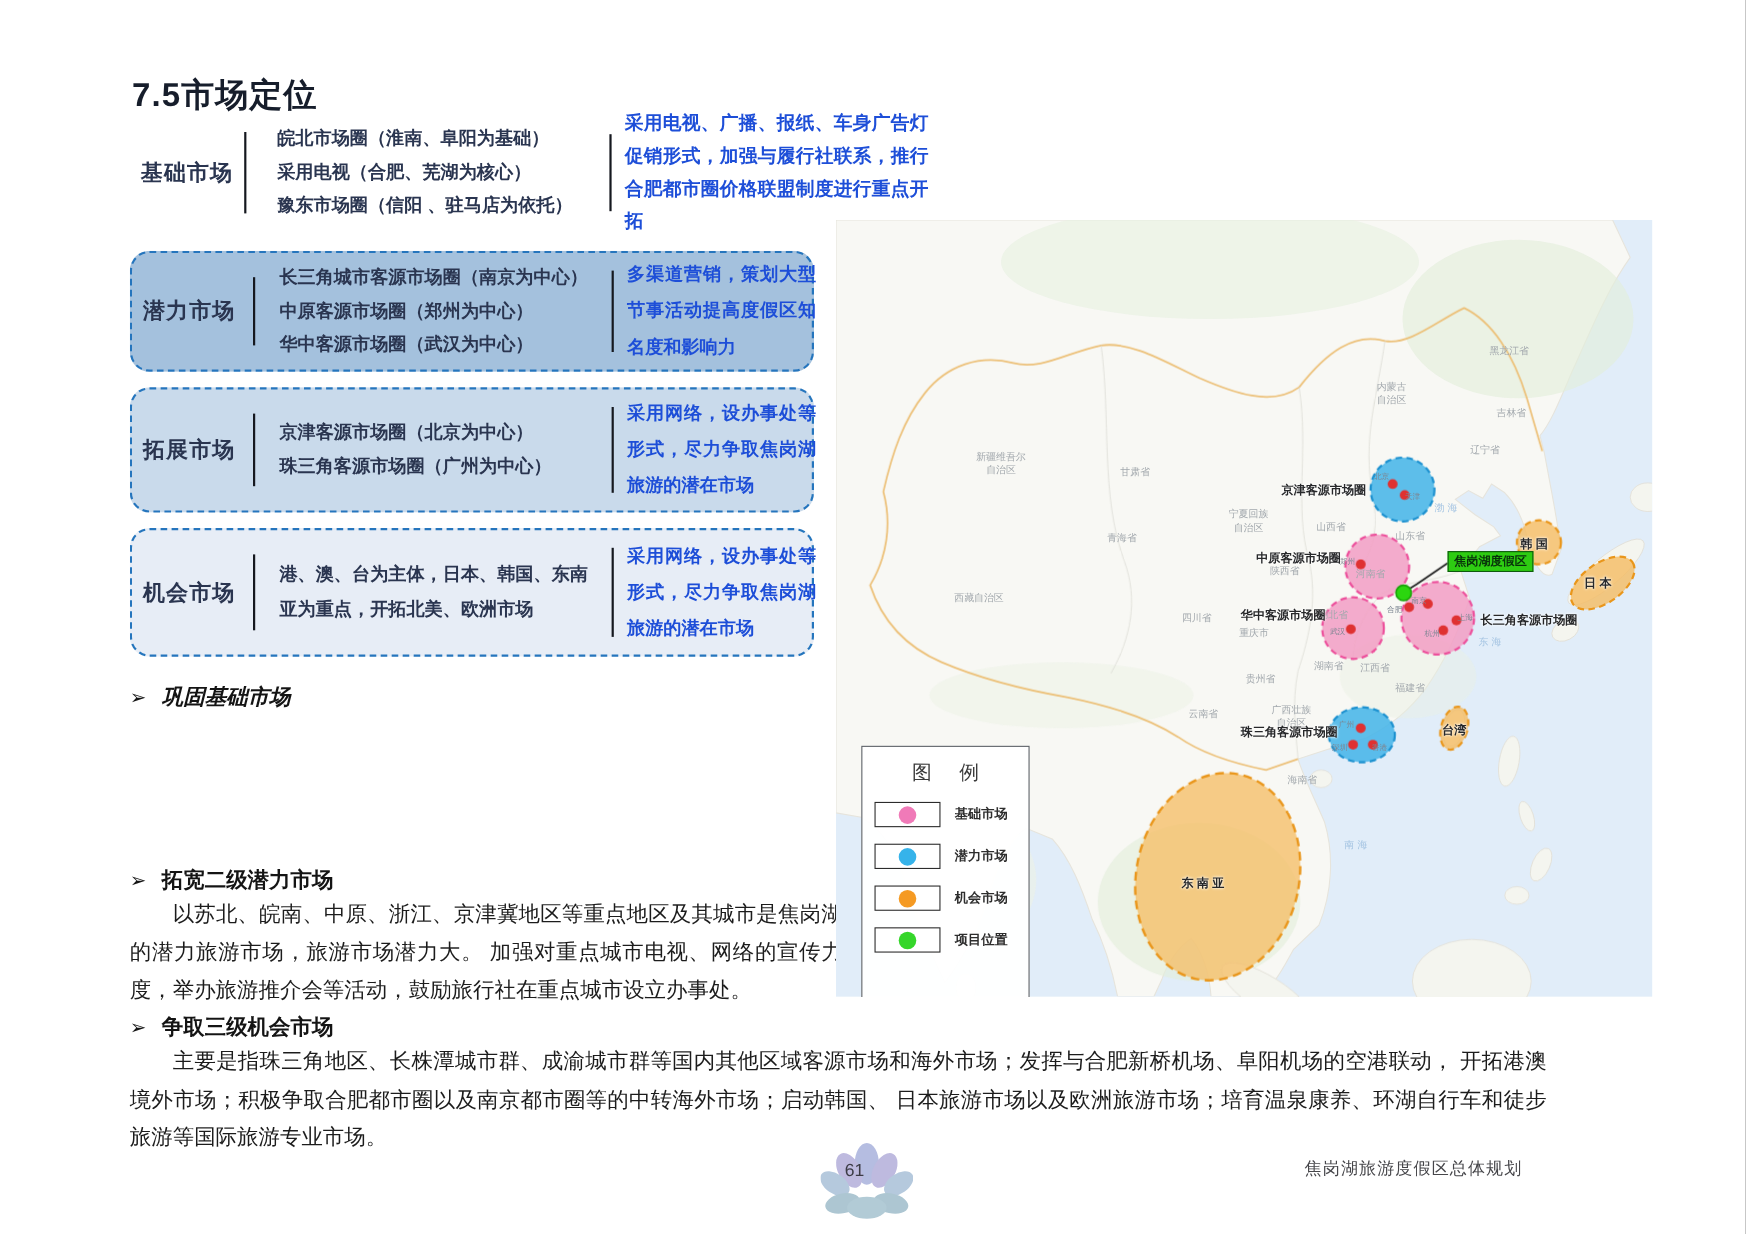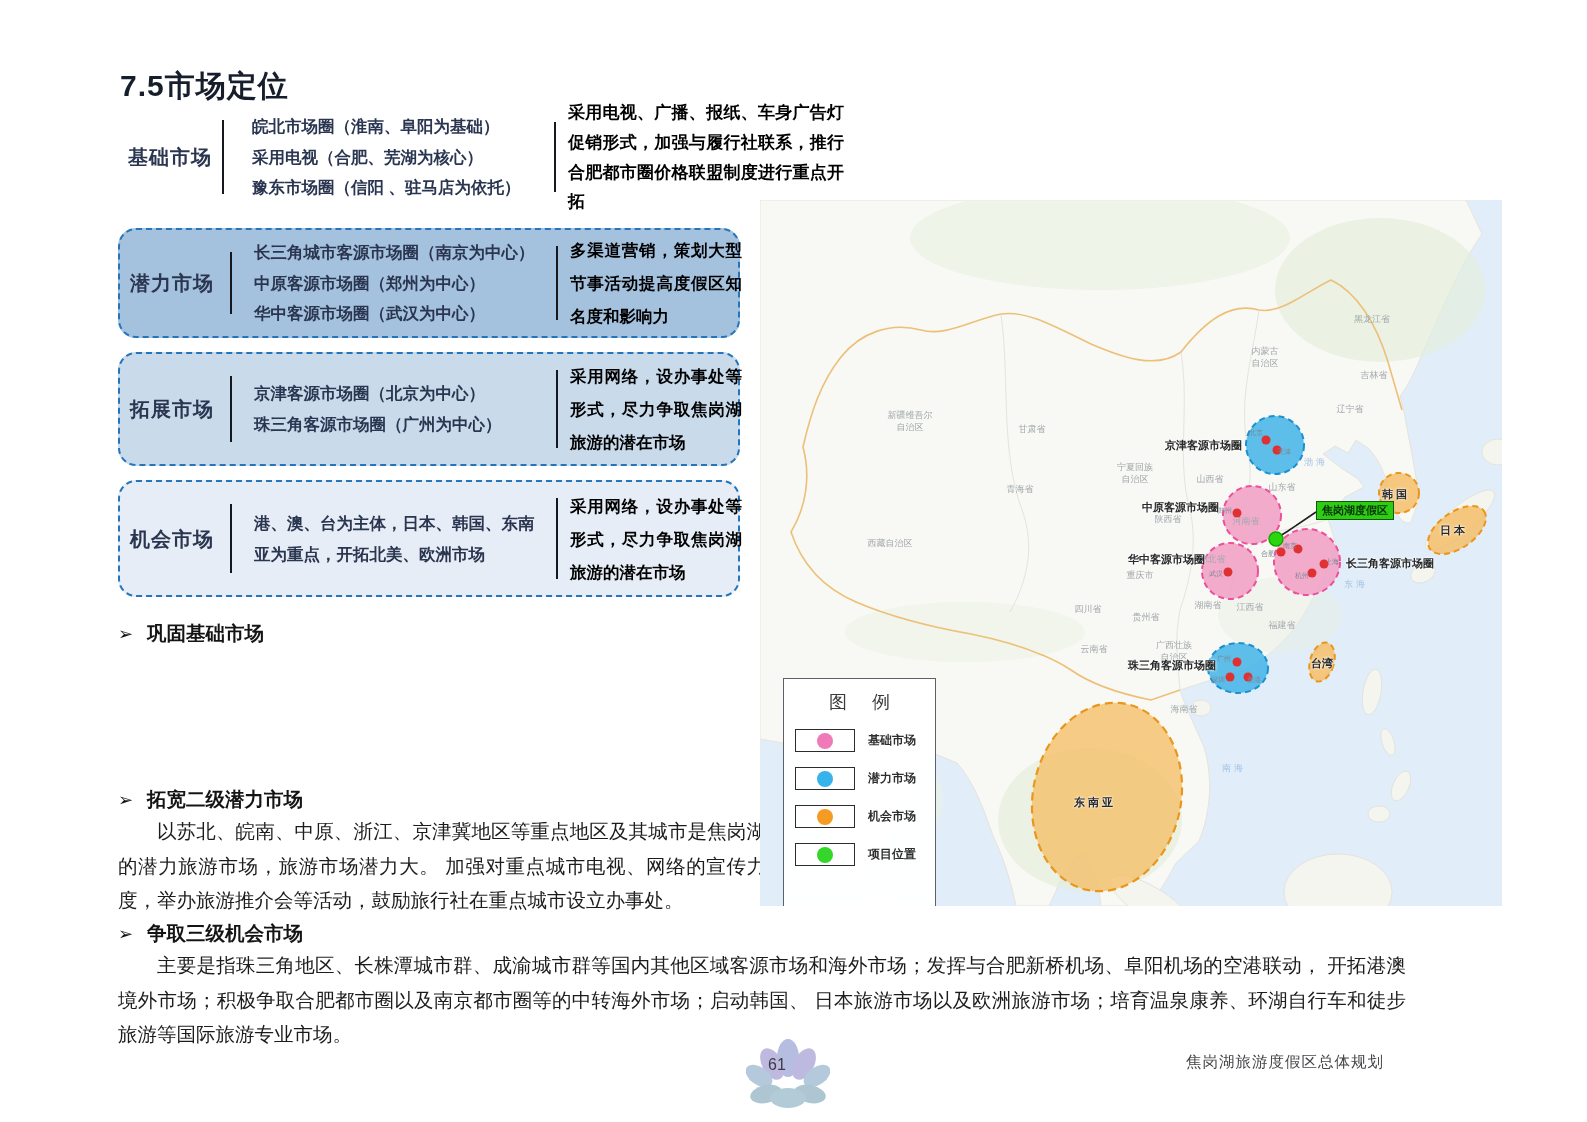--- a/index.html
+++ b/index.html
@@ -21,21 +21,21 @@
     position:absolute; left:10px; top:50%; transform:translateY(-50%);
     width:94px; font-size:20px; font-weight:bold; color:#2a3550; letter-spacing:1px;
   }
   .mrow .vl { position:absolute; width:2px; background:#15181f; }
   .mrow .mscope {
     position:absolute; left:134px; top:50%; transform:translateY(-50%);
     width:302px; font-size:16.5px; font-weight:bold; color:#2a3550; line-height:1.85;
   }
   .mrow .mstrategy {
     position:absolute; left:450px; top:50%; transform:translateY(-50%);
-    width:172px; font-size:16.5px; font-weight:bold; color:#000000; line-height:2.0;
+    width:172px; font-size:16.5px; font-weight:bold; color:#1d4ed8; line-height:2.0;
     text-align:justify;
   }
   #row-basic { top:112px; height:90px; }
   #row-basic .vl1 { left:104px; top:8px; bottom:8px; }
   #row-basic .vl2 { left:436px; top:10px; bottom:10px; }
   #row-basic .mstrategy { width:276px; font-size:17px; line-height:1.75; }
   .mbox {
     border:2px dashed #2575bd; border-radius:18px;
   }
   #row-potential { top:228px; height:110px; background:#a4c1dd; }
@@ -46,21 +46,21 @@
   #row-chance .mscope { width:290px; line-height:1.9; }
   
   .sec-heading {
     position:absolute; left:118px; font-size:19.5px; font-weight:bold; color:#141414;
   }
   .sec-heading .arrow { font-weight:normal; margin-right:14px; font-size:18px; }
   .sec-body {
     position:absolute; left:118px; font-size:19.5px; color:#1c1c1c;
     line-height:1.78; text-indent:2em; text-align:justify;
   }
-  #s1-heading { top:620px; } #s1-body { top:650px; width:642px; }
+  #s1-heading { top:620px;font-style:italic; } #s1-body { top:650px; width:642px; }
   #s2-heading { top:786px; } #s2-body { top:814px; width:648px; }
   #s3-heading { top:920px; } #s3-body { top:948px; width:1288px; }
   
   #map {
     position:absolute; left:760px; top:200px; width:742px; height:706px;
     overflow:hidden; background:#e1edf9;
   }
   #map svg { position:absolute; left:0; top:0; }
   .map-layer { position:absolute; left:0; top:0; width:100%; height:100%; pointer-events:none; }
   .province-label {
@@ -251,21 +251,21 @@
         <span class="province-label" style="left: 272px; top: 230px;">甘肃省</span>
         <span class="province-label" style="left: 375px; top: 274px;">宁夏回族
 自治区</span>
         <span class="province-label" style="left: 450px; top: 280px;">山西省</span>
         <span class="province-label" style="left: 522px; top: 288px;">山东省</span>
         <span class="province-label" style="left: 260px; top: 290px;">青海省</span>
         <span class="province-label" style="left: 408px; top: 320px;">陕西省</span>
         <span class="province-label" style="left: 486px; top: 322px;">河南省</span>
         <span class="province-label" style="left: 130px; top: 344px;">西藏自治区</span>
         <span class="province-label" style="left: 452px; top: 360px;">湖北省</span>
-        <span class="province-label" style="left: 328px; top: 362px; margin-top: 48px;">四川省</span>
+        <span class="province-label" style="left: 328px; top: 362px;">四川省</span>
         <span class="province-label" style="left: 380px; top: 376px;">重庆市</span>
         <span class="province-label" style="left: 448px; top: 406px;">湖南省</span>
         <span class="province-label" style="left: 490px; top: 408px;">江西省</span>
         <span class="province-label" style="left: 386px; top: 418px;">贵州省</span>
         <span class="province-label" style="left: 522px; top: 426px;">福建省</span>
         <span class="province-label" style="left: 334px; top: 450px;">云南省</span>
         <span class="province-label" style="left: 414px; top: 452px;">广西壮族
 自治区</span>
         <span class="province-label" style="left: 424px; top: 510px;">海南省</span>
       </div>

